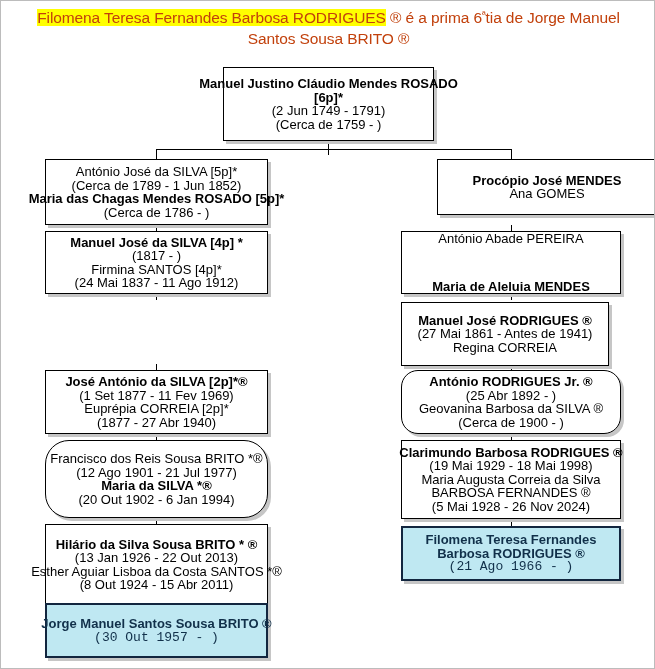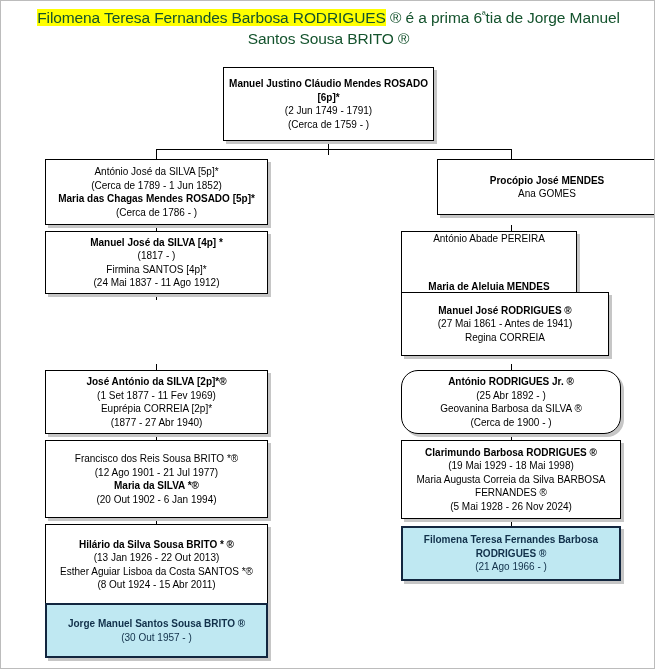--- a/index.html
+++ b/index.html
@@ -24,21 +24,21 @@
 
   
   .title {
     position: absolute;
     left: 14px;
     top: 6px;
     width: 627px;
     text-align: center;
     font-size: 15.5px;
     line-height: 21px;
-    color: #14532d;
+    color: #c2410c;
     letter-spacing: -0.1px;
   }
   .hl {
     background: #ffff00;
   }
   .ord {
     font-size: 10px;
     vertical-align: 5px;
     line-height: 0;
   }
@@ -67,38 +67,38 @@
     box-sizing: border-box;
     background: #ffffff;
     border: 1px solid #000000;
     box-shadow: 3px 3px 0 0 #c6c6c6;
     display: flex;
     flex-direction: column;
     align-items: center;
     justify-content: center;
     text-align: center;
     color: #000000;
-    font-size: 10px;
+    font-size: 13px;
     line-height: 13.5px;
     padding: 2px 4px;
   }
   .box .nm { font-weight: bold; white-space: nowrap; }
   .box .nm.reg { font-weight: normal; }
   .box .dt { font-weight: normal; white-space: nowrap; }
   .box .nm.wrap, .box .dt.wrap { white-space: normal; }
 
   .box.hi {
     background: #bfe8f2;
     border: 2px solid #12263f;
     box-shadow: 3px 3px 0 0 #c6c6c6;
     color: #11304a;
     text-align: center;
   }
   .box.hi .nm { color: #11304a; }
-  .box.hi .dt { color: #11304a; }
+  .box.hi .dt { color: #11304a; font-family: Liberation Mono, monospace; }
 </style>
 </head>
 <body>
 
 <div id="page">
 
   <div class="title">
     <span class="hl">Filomena Teresa Fernandes Barbosa RODRIGUES</span><span> ® é a prima 6</span><span class="ord">ª</span><span>tia de Jorge Manuel Santos Sousa BRITO ®</span>
   </div>
 
@@ -147,21 +147,21 @@
   </div>
 
 
   <div class="box" style="left:44px; top:369px; width:223px; height:64px;">
     <div class="nm">José António da SILVA [2p]*®</div>
     <div class="dt">(1 Set 1877 - 11 Fev 1969)</div>
     <div class="nm reg">Euprépia CORREIA [2p]*</div>
     <div class="dt">(1877 - 27 Abr 1940)</div>
   </div>
 
-  <div class="box" style="left:44px; top:439px; width:223px; height:78px;">
+  <div class="box" style="left:44px; top:439px; width:223px; height:78px;border-radius:24px;">
     <div class="nm reg">Francisco dos Reis Sousa BRITO *®</div>
     <div class="dt">(12 Ago 1901 - 21 Jul 1977)</div>
     <div class="nm">Maria da SILVA *®</div>
     <div class="dt">(20 Out 1902 - 6 Jan 1994)</div>
   </div>
 
   <div class="box" style="left:44px; top:523px; width:223px; height:81px;">
     <div class="nm">Hilário da Silva Sousa BRITO * ®</div>
     <div class="dt">(13 Jan 1926 - 22 Out 2013)</div>
     <div class="nm reg">Esther Aguiar Lisboa da Costa SANTOS *®</div>
@@ -171,26 +171,26 @@
   <div class="box hi" style="left:44px; top:602px; width:223px; height:55px;">
     <div class="nm">Jorge Manuel Santos Sousa BRITO ®</div>
     <div class="dt">(30 Out 1957 -            )</div>
   </div>
 
   <div class="box" style="left:400px; top:158px; width:220px; height:56px;margin-left:36px;">
     <div class="nm">Procópio José MENDES</div>
     <div class="nm reg">Ana GOMES</div>
   </div>
 
-  <div class="box" style="left:400px; top:230px; width:176px; height:63px;gap:35px;">
+  <div class="box" style="left:400px; top:230px; width:220px; height:63px;gap:35px;">
     <div class="nm reg">António Abade PEREIRA</div>
     <div class="nm">Maria de Aleluia MENDES</div>
   </div>
 
-  <div class="box" style="left:400px; top:291px; width:208px; height:64px;">
+  <div class="box" style="left:400px; top:301px; width:208px; height:64px;">
     <div class="nm">Manuel José RODRIGUES ®</div>
     <div class="dt">(27 Mai 1861 - Antes de 1941)</div>
     <div class="nm reg">Regina CORREIA</div>
   </div>
 
   <div class="box" style="left:400px; top:369px; width:220px; height:64px;border-radius:17px;">
     <div class="nm">António RODRIGUES Jr. ®</div>
     <div class="dt">(25 Abr 1892 -            )</div>
     <div class="nm reg">Geovanina Barbosa da SILVA ®</div>
     <div class="dt">(Cerca de 1900 -            )</div>

